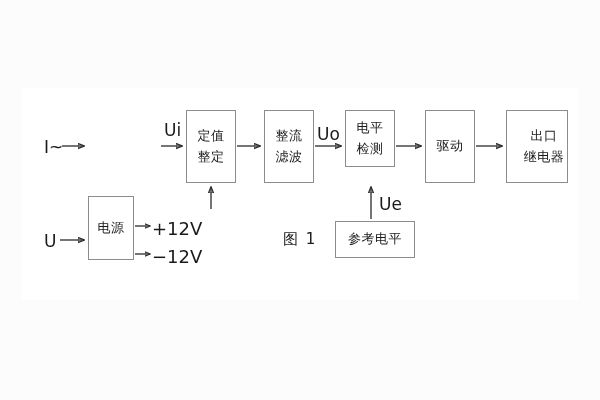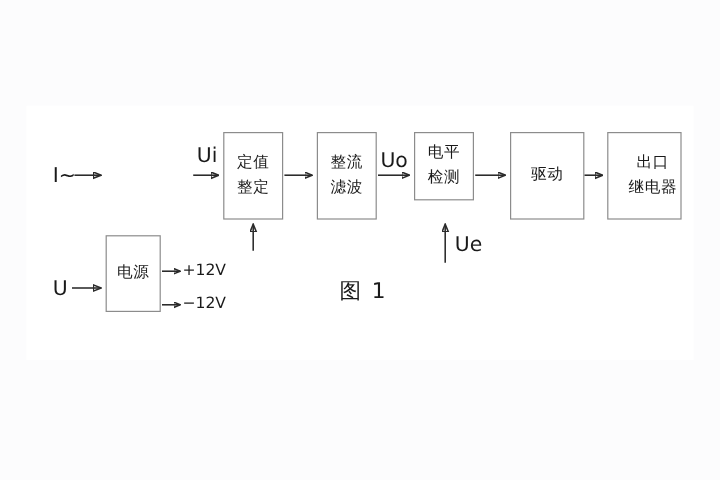--- a/index.html
+++ b/index.html
@@ -47,30 +47,30 @@
     display: block;
     white-space: nowrap;
   }
   .blk .ln.sp {
     letter-spacing: 5px;
     text-indent: 5px;
   }
   .lbl {
     position: absolute;
     color: #1a1a1a;
-    font-size: 13px;
+    font-size: 18px;
     white-space: nowrap;
   }
   .lbl.sig {
     font-size: 17px;
   }
   .caption {
     position: absolute;
     color: #1a1a1a;
-    font-size: 18px;
+    font-size: 15px;
     letter-spacing: 1.5px;
     white-space: nowrap;
   }
   svg.wires {
     position: absolute;
     left: 0;
     top: 0;
     width: 600px;
     height: 400px;
     overflow: visible;
@@ -153,34 +153,37 @@
   <div class="blk" style="left:186px; top:110px; width:50px; height:73px;">
     <span class="ln">定值</span>
     <span class="ln">整定</span>
   </div>
 
   <div class="blk" style="left:345px; top:110px; width:50px; height:57px;">
     <span class="ln">电平</span>
     <span class="ln">检测</span>
   </div>
 
-  <div class="blk" style="left:425px; top:110px; width:62px; height:73px;">
+  <div class="blk" style="left:425px; top:110px; width:50px; height:73px;">
     <span class="ln">驱动</span>
   </div>
 
   <div class="blk" style="left:506px; top:110px; width:62px; height:73px;padding-left:14px;">
     <span class="ln">出口</span>
     <span class="ln">继电器</span>
   </div>
 
   <div class="blk" style="left:88px; top:196px; width:46px; height:64px;">
     <span class="ln">电源</span>
   </div>
 
 
+  <div class="blk" style="left:335px; top:221px; width:80px; height:37px;">
+    <span class="ln">参考电平</span>
+  </div>
 
   <div class="lbl sig" style="left:44px; top:137px;">I~</div>
 
   <div class="lbl sig" style="left:44px; top:231px;">U</div>
 
   <div class="lbl sig" style="left:164px; top:120px;">Ui</div>
 
   <div class="lbl sig" style="left:317px; top:124px;">Uo</div>
 
   <div class="lbl sig" style="left:379px; top:194px;text-align:center;">Ue</div>

